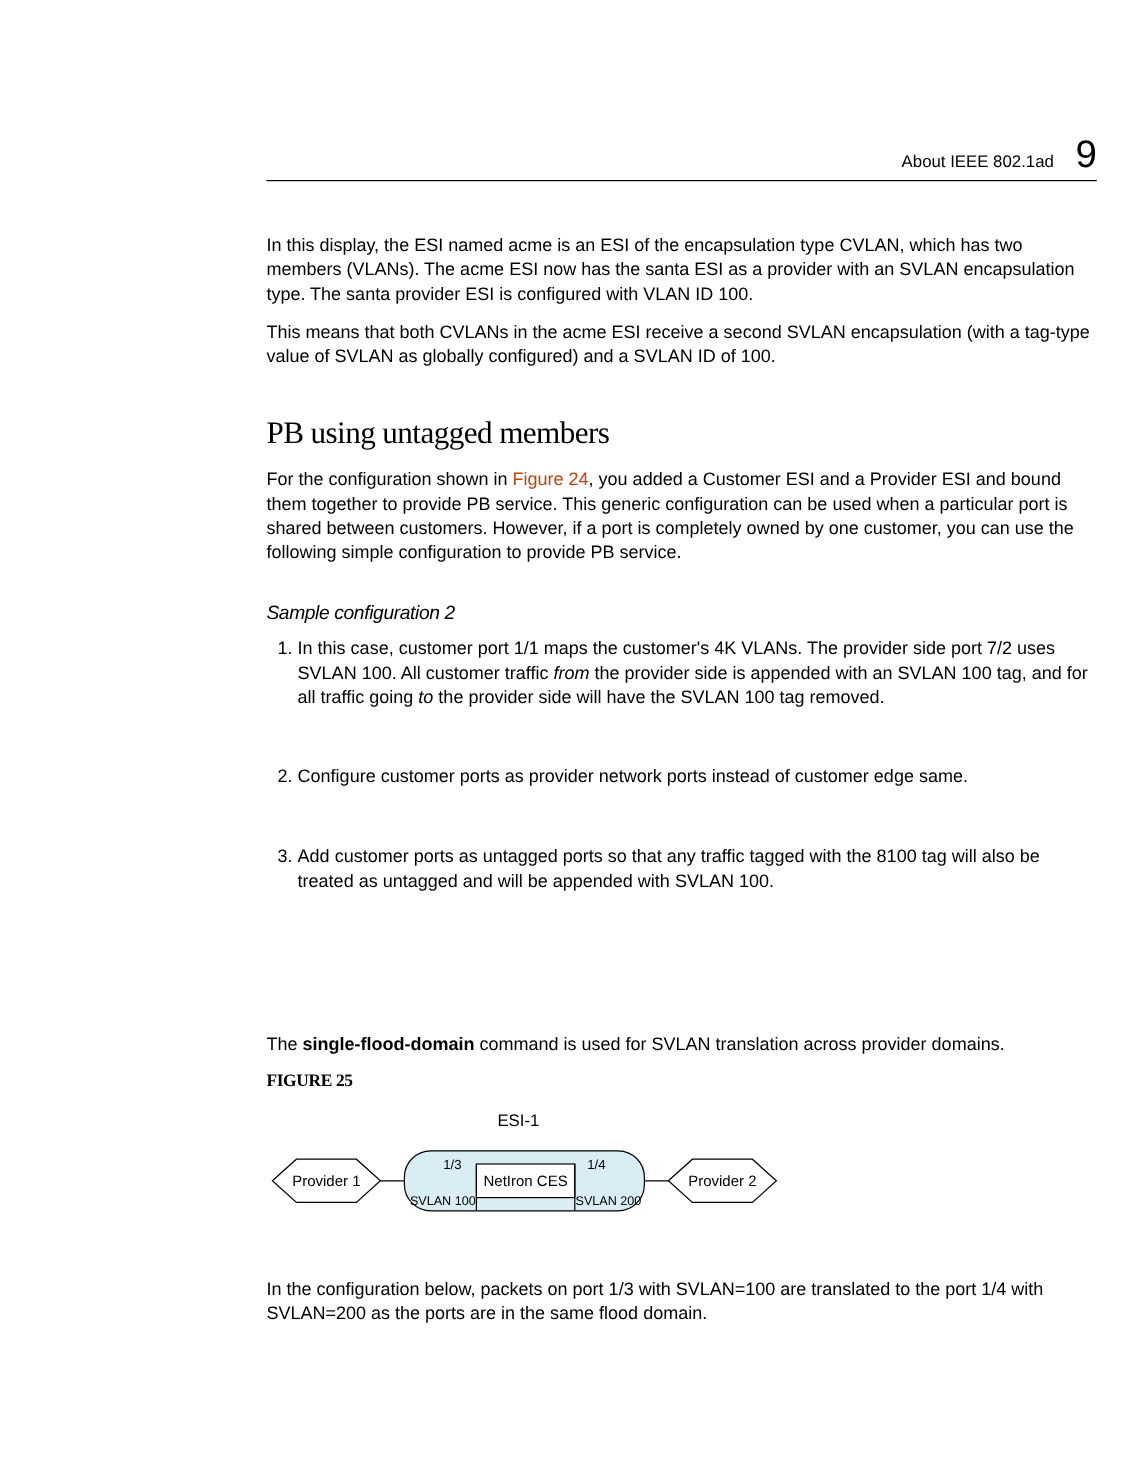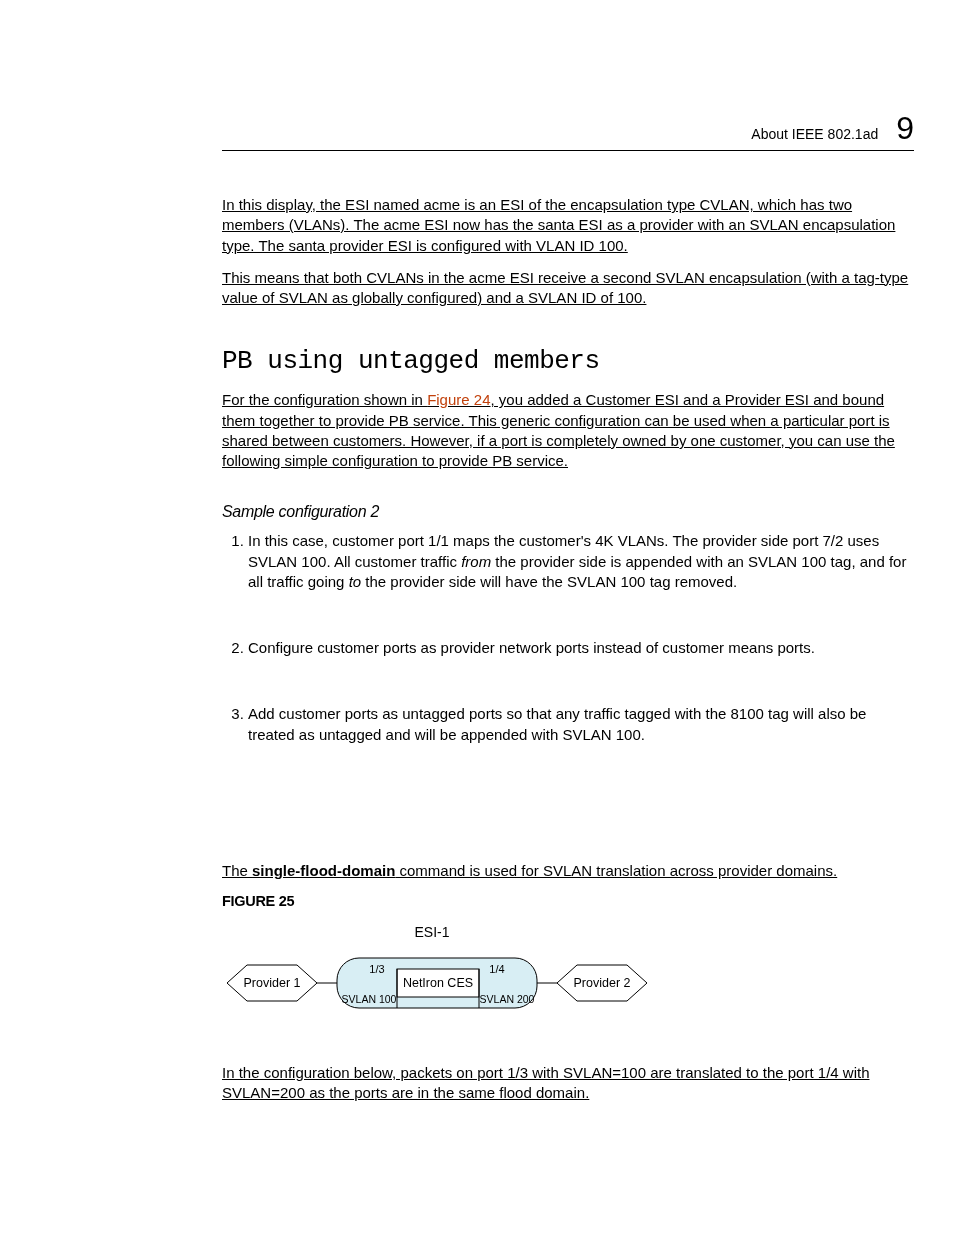--- a/index.html
+++ b/index.html
@@ -34,24 +34,23 @@
   }
   .header .chapnum {
     font-size: 32px;
     font-weight: 400;
     line-height: 1;
   }
   .para {
     font-size: 15px;
     line-height: 1.35;
     margin: 0 0 12px 0;
-    text-decoration: underline;
   }
   h2.h2 {
-    font-family: Liberation Mono, monospace;
+    font-family: Liberation Serif, serif;
     font-size: 26px;
     font-weight: 400;
     margin: 38px 0 14px 0;
     font-stretch: condensed;
     letter-spacing: -0.5px;
   }
   h3.h3 {
     font-style: italic;
     font-weight: 400;
     font-size: 16px;
@@ -72,20 +71,21 @@
     font-size: 15px;
     line-height: 1.35;
     margin-bottom: 46px;
   }
   .figlabel {
     display: flex;
     align-items: baseline;
     gap: 30px;
     margin-top: 6px;
     margin-bottom: 14px;
+    font-family: Liberation Serif, serif;
   }
   .figlabel .figword {
     font-weight: 700;
     font-size: 14.5px;
     font-stretch: condensed;
     letter-spacing: -0.3px;
   }
   .figlabel .figcap {
     font-weight: 700;
     font-size: 14.5px;
@@ -120,21 +120,21 @@
   <p class="para">
     <span>For the configuration shown in </span><a class="link" href="#">Figure 24</a><span>, you added a Customer ESI and a Provider ESI and bound them together to provide PB service. This generic configuration can be used when a particular port is shared between customers. However, if a port is completely owned by one customer, you can use the following simple configuration to provide PB service.</span>
   </p>
 
   <h3 class="h3">Sample configuration 2</h3>
 
   <ol class="steps">
     <li>
       <span>In this case, customer port 1/1 maps the customer's 4K VLANs. The provider side port 7/2 uses SVLAN 100. All customer traffic </span><span class="ital">from</span><span> the provider side is appended with an SVLAN 100 tag, and for all traffic going </span><span class="ital">to</span><span> the provider side will have the SVLAN 100 tag removed.</span>
     </li>
-    <li>Configure customer ports as provider network ports instead of customer means ports.</li>
+    <li>Configure customer ports as provider network ports instead of customer edge same.</li>
     <li>Add customer ports as untagged ports so that any traffic tagged with the 8100 tag will also be treated as untagged and will be appended with SVLAN 100.</li>
   </ol>
 
   <div style="height:70px"></div>
 
 
   <p class="para">
     <span>The </span><span class="bold">single-flood-domain</span><span> command is used for SVLAN translation across provider domains.</span>
   </p>
 

